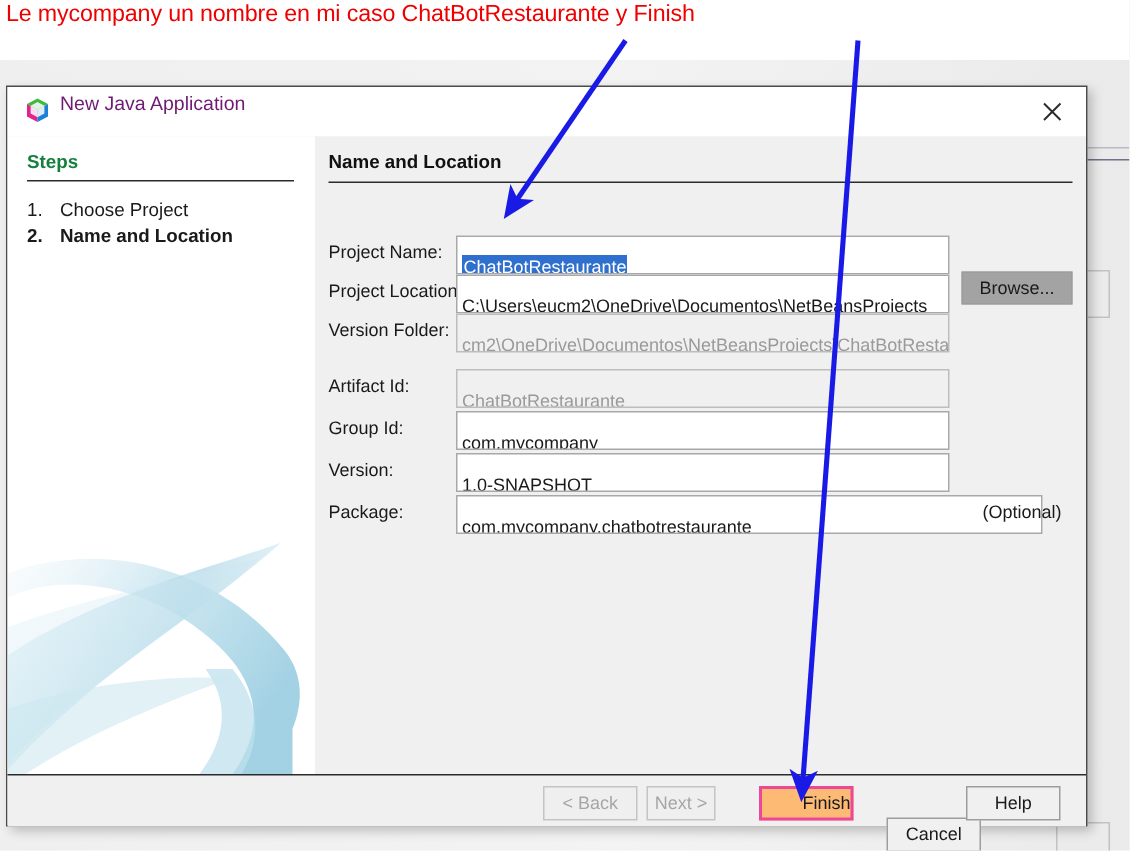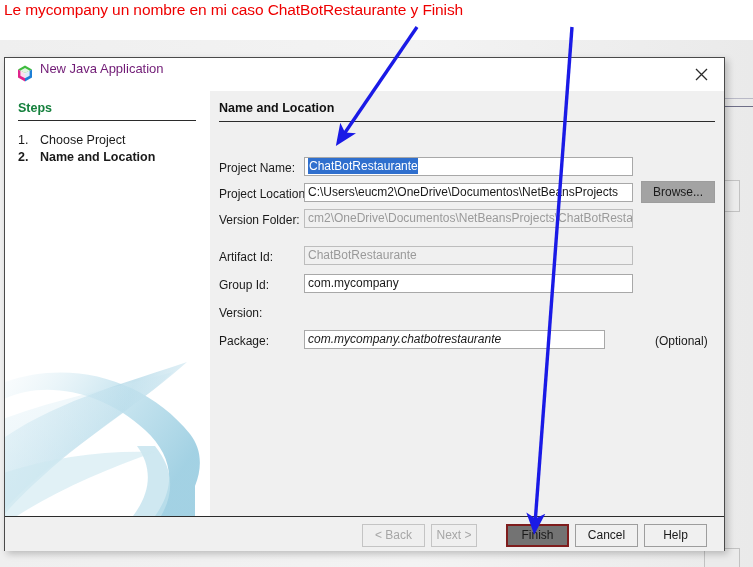--- a/index.html
+++ b/index.html
@@ -203,21 +203,21 @@
     color: #1a1a1a;
     white-space: nowrap;
   }
   .field-input {
     position: absolute;
     box-sizing: border-box;
     border: 1px solid #a8a8a8;
     background: #ffffff;
     font-size: 12px;
     color: #1a1a1a;
-    padding: 0 3px;
+    padding: 12px 3px;
     height: 19px;
     line-height: 17px;
     white-space: nowrap;
     overflow: hidden;
   }
   .field-input.readonly {
     background: #f0f0f0;
     color: #9a9a9a;
     border-color: #bdbdbd;
   }
@@ -265,24 +265,25 @@
     color: #1a1a1a;
     text-align: center;
     line-height: 21px;
   }
   .btn.disabled {
     color: #a6a6a6;
     border-color: #c4c4c4;
     background: #efefef;
   }
   .btn.default {
-    border: 2px solid #7f1d1d;
-    background: #737373;
+    border: 2px solid #ec4899;
+    background: #fdba74;
     color: #1a1a1a;
     line-height: 19px;
+    text-align: right;
   }
 
   
   .arrows {
     position: absolute;
     left: 0; top: 0;
     width: 753px; height: 567px;
     pointer-events: none;
   }
 </style>
@@ -381,32 +382,33 @@
         <div class="field-label" style="left:9px; top:122px;">Version Folder:</div>
         <div class="field-input readonly" style="left:94px; top:118px; width:329px;">cm2\OneDrive\Documentos\NetBeansProjects\ChatBotRestaurante</div>
 
         <div class="field-label" style="left:9px; top:159px;">Artifact Id:</div>
         <div class="field-input readonly" style="left:94px; top:155px; width:329px;">ChatBotRestaurante</div>
 
         <div class="field-label" style="left:9px; top:187px;">Group Id:</div>
         <div class="field-input" style="left:94px; top:183px; width:329px;">com.mycompany</div>
 
         <div class="field-label" style="left:9px; top:215px;">Version:</div>
+        <div class="field-input" style="left:94px; top:211px; width:329px;">1.0-SNAPSHOT</div>
 
         <div class="field-label" style="left:9px; top:243px;">Package:</div>
-        <div class="field-input" style="left:94px; top:239px; width:301px;font-style:italic;">com.mycompany.chatbotrestaurante</div>
+        <div class="field-input" style="left:94px; top:239px; width:391px;">com.mycompany.chatbotrestaurante</div>
         <div class="optional-note" style="left:445px; top:243px;">(Optional)</div>
       </div>
     </div>
 
     <div class="footer">
       <div class="btn disabled" style="left:357px; width:63px;">&lt; Back</div>
       <div class="btn disabled" style="left:426px; width:46px;">Next &gt;</div>
       <div class="btn default" style="left:501px; width:63px;">Finish</div>
-      <div class="btn" style="left:570px; width:63px;">Cancel</div>
+      <div class="btn" style="left:586px; width:63px;margin-top:21px;">Cancel</div>
       <div class="btn" style="left:639px; width:63px;">Help</div>
     </div>
   </div>
 
   <svg class="arrows">
     <defs>
       <marker id="ah" markerWidth="7" markerHeight="7" refX="3.2" refY="3.2" orient="auto" markerUnits="strokeWidth">
         <path d="M0,0.4 L6.4,3.2 L0,6 L1.6,3.2 Z" fill="#1a1ae6"></path>
       </marker>
     </defs>

